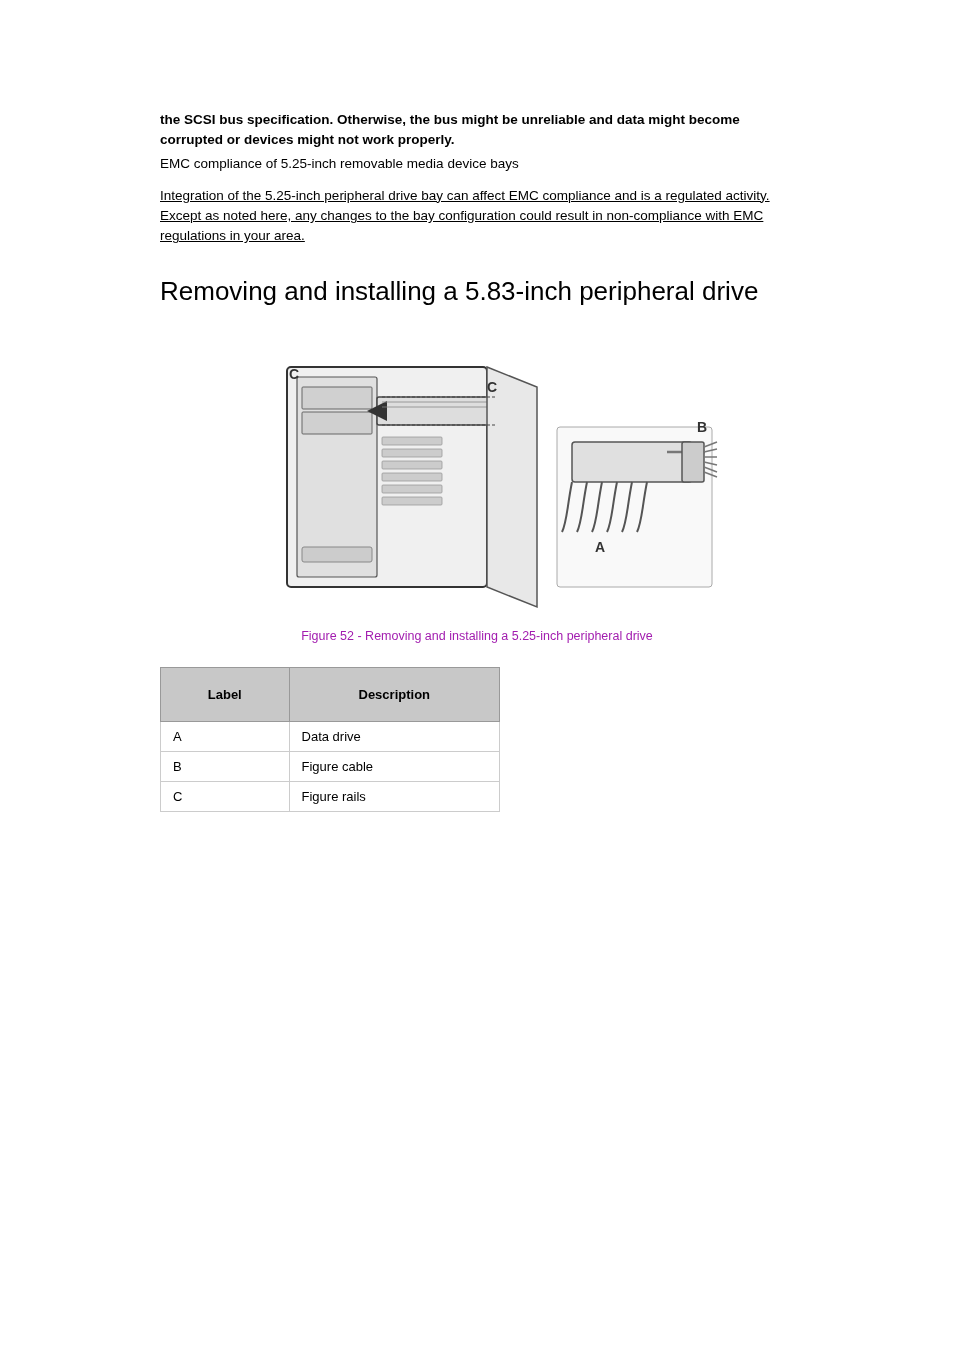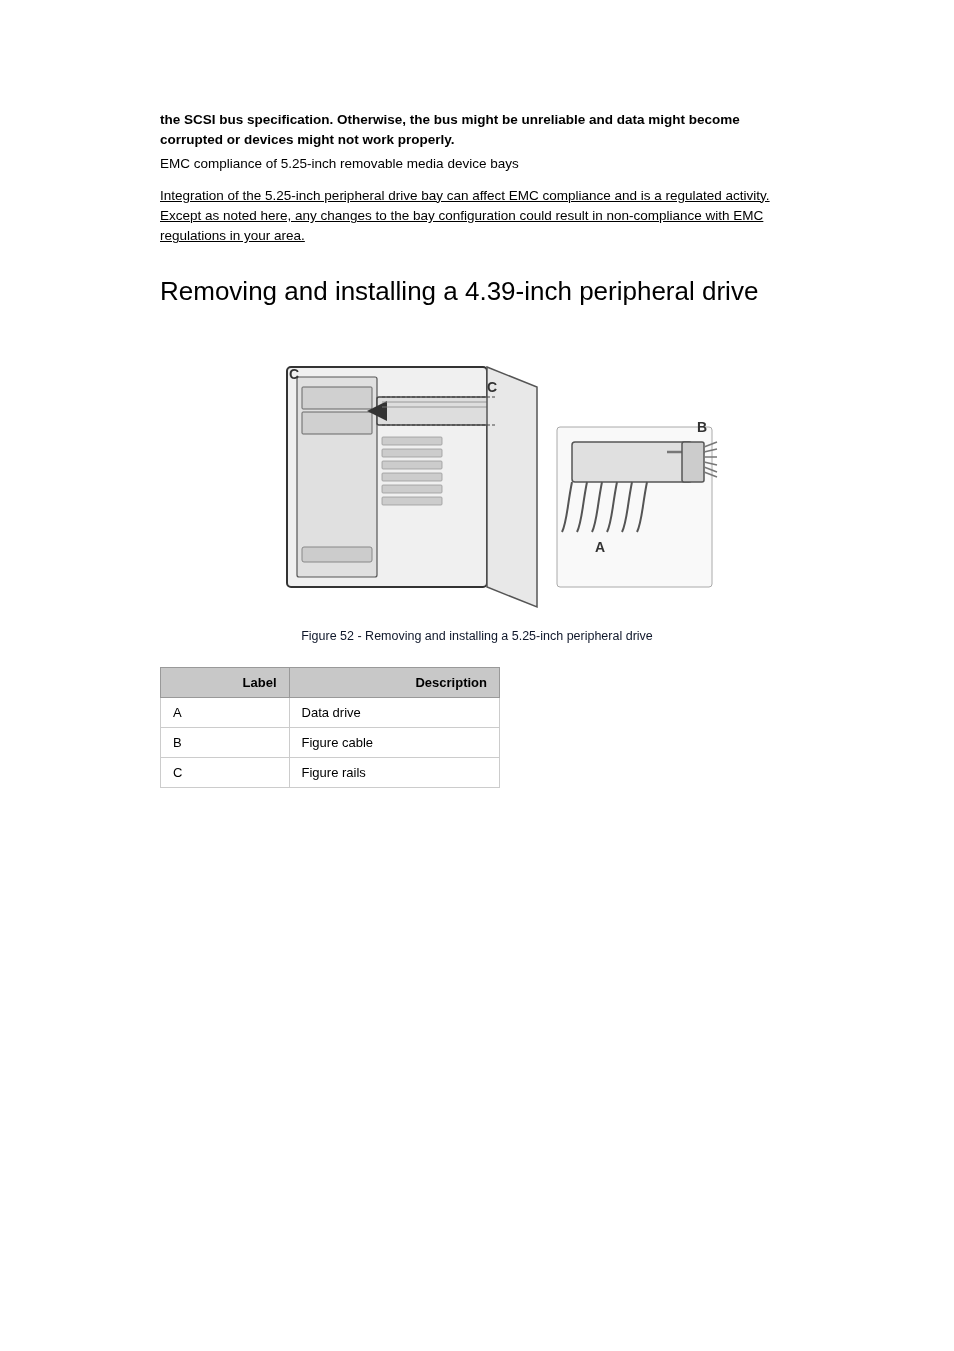--- a/index.html
+++ b/index.html
@@ -91,36 +91,36 @@
 
     .figure-svg-wrap {
       width: 500px;
       height: 280px;
     }
 
     .figure-caption {
       font-size: 12.5px;
       text-align: center;
       margin-bottom: 24px;
-      color: #0f172a;
+      color: #a21caf;
     }
 
     
     .parts-table {
       width: 340px;
       border-collapse: collapse;
       margin-bottom: 30px;
     }
 
     .parts-table th {
       background-color: #c8c8c8;
-      padding: 7px 12px;
+      padding: 19px 12px;
       font-size: 13px;
       font-weight: bold;
-      text-align: right;
+      text-align: center;
       border: 1px solid #999;
     }
 
     .parts-table td {
       padding: 7px 12px;
       font-size: 13px;
       border-bottom: 1px solid #ccc;
       border-left: 1px solid #ccc;
       border-right: 1px solid #ccc;
     }
@@ -174,21 +174,21 @@
 
 <div class="page">
   <div class="content-area">
 
     <p class="intro-text">the SCSI bus specification.  Otherwise, the bus might be unreliable and data might become corrupted or devices might not work properly.</p>
 
     <p class="emc-heading">EMC compliance of 5.25-inch removable media device bays</p>
 
     <p class="emc-body">Integration of the 5.25-inch peripheral drive bay can affect EMC compliance and is a regulated activity.  Except as noted here, any changes to the bay configuration could result in non-compliance with EMC regulations in your area.</p>
 
-    <h2 class="section-heading">Removing and installing a 4.39-inch peripheral drive</h2>
+    <h2 class="section-heading">Removing and installing a 5.83-inch peripheral drive</h2>
 
     <div class="figure-container">
       <div class="figure-svg-wrap">
         <svg viewBox="0 0 500 280" xmlns="http://www.w3.org/2000/svg" width="500" height="280">
 
           <rect x="60" y="30" width="200" height="220" rx="4" ry="4" stroke="#333" stroke-width="2" fill="#f0f0f0"></rect>
 
           <rect x="70" y="40" width="80" height="200" rx="2" stroke="#555" stroke-width="1.2" fill="#e0e0e0"></rect>
 
           <rect x="75" y="50" width="70" height="22" rx="1" stroke="#666" stroke-width="1" fill="#d0d0d0"></rect>

